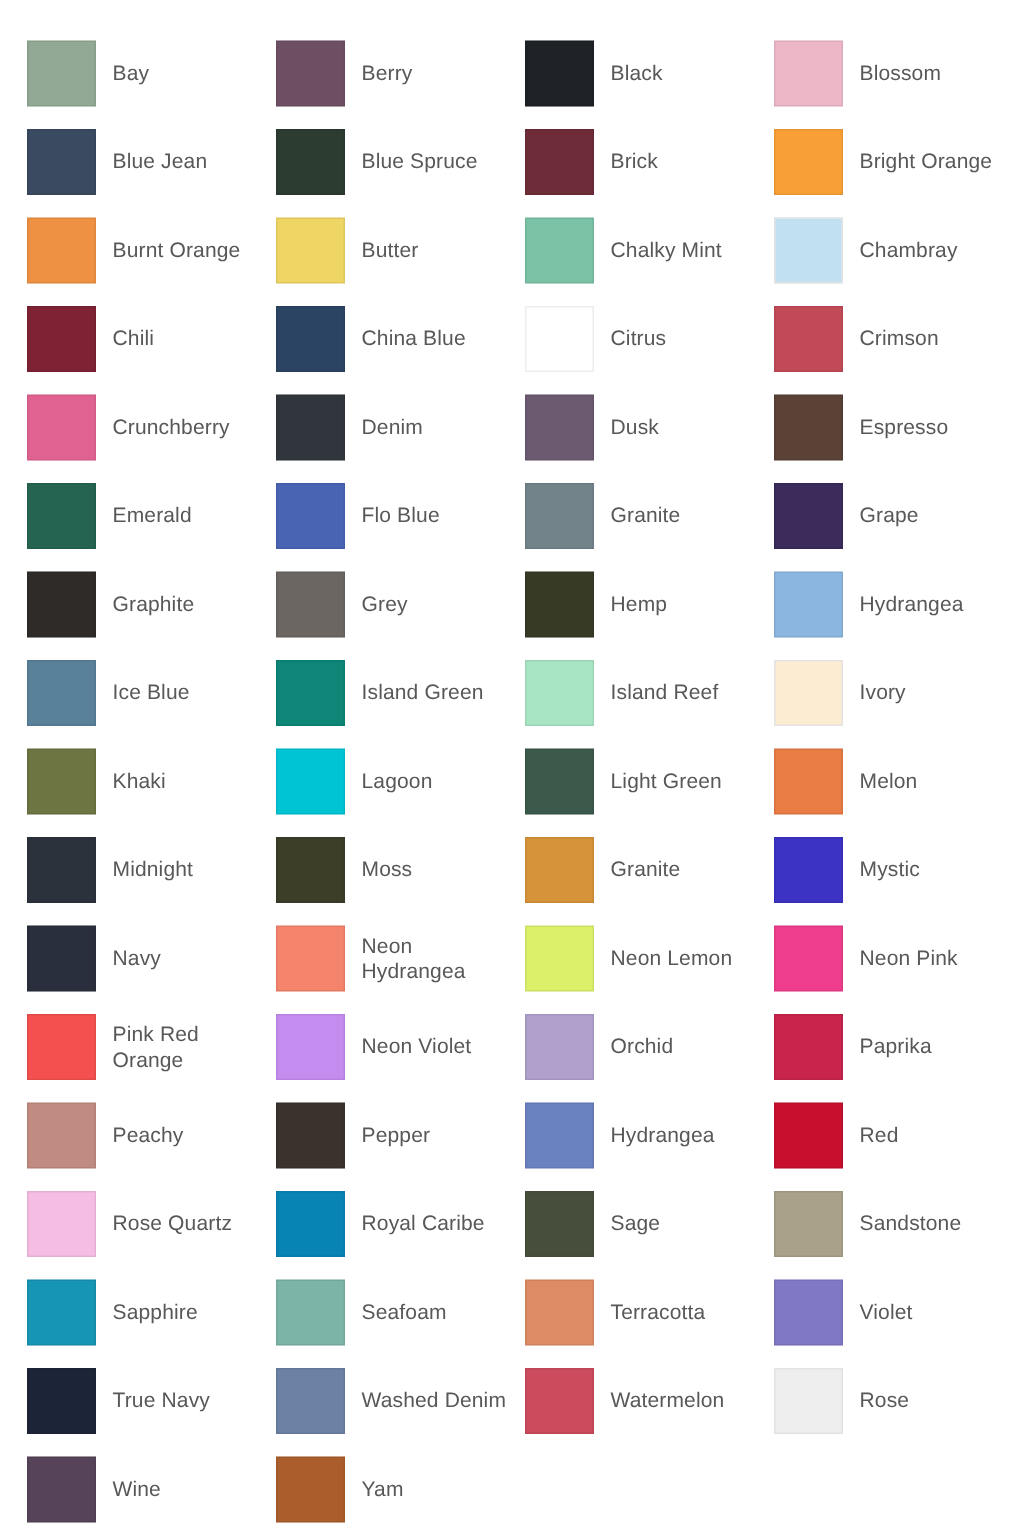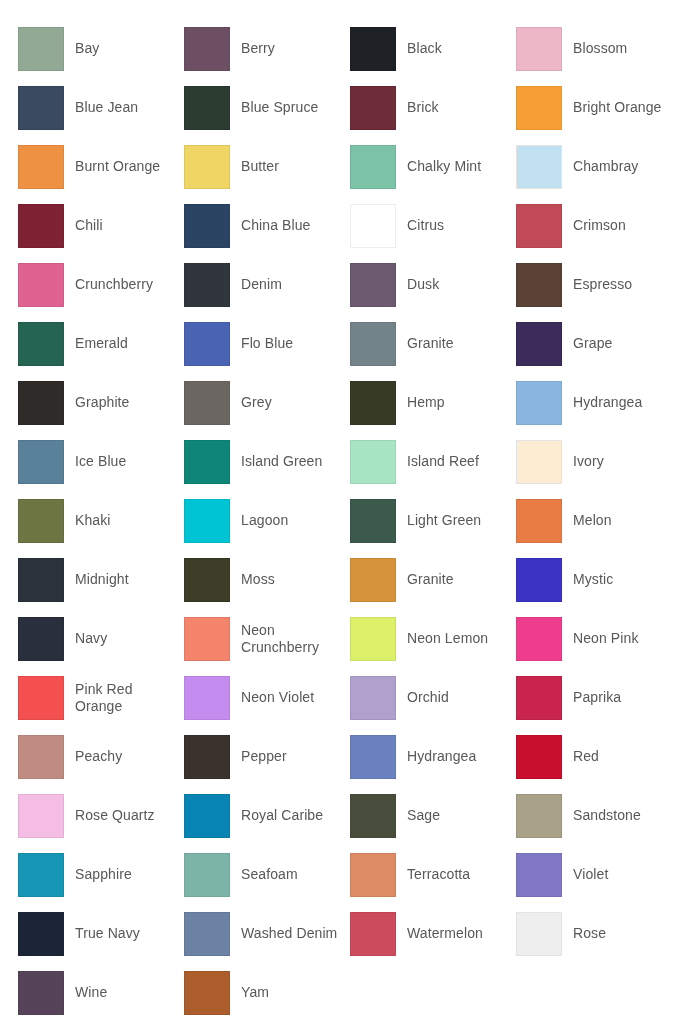--- a/index.html
+++ b/index.html
@@ -213,21 +213,21 @@
     <div class="swatch-item">
       <div class="swatch-chip" style="background-color: rgb(60, 50, 196);"></div>
       <div class="swatch-label">Mystic</div>
     </div>
     <div class="swatch-item">
       <div class="swatch-chip" style="background-color: rgb(42, 47, 61);"></div>
       <div class="swatch-label">Navy</div>
     </div>
     <div class="swatch-item">
       <div class="swatch-chip" style="background-color: rgb(244, 132, 107);"></div>
-      <div class="swatch-label">Neon Crunchberry</div>
+      <div class="swatch-label">Neon Hydrangea</div>
     </div>
     <div class="swatch-item">
       <div class="swatch-chip" style="background-color: rgb(220, 240, 106);"></div>
       <div class="swatch-label">Neon Lemon</div>
     </div>
     <div class="swatch-item">
       <div class="swatch-chip" style="background-color: rgb(238, 61, 140);"></div>
       <div class="swatch-label">Neon Pink</div>
     </div>
     <div class="swatch-item">

